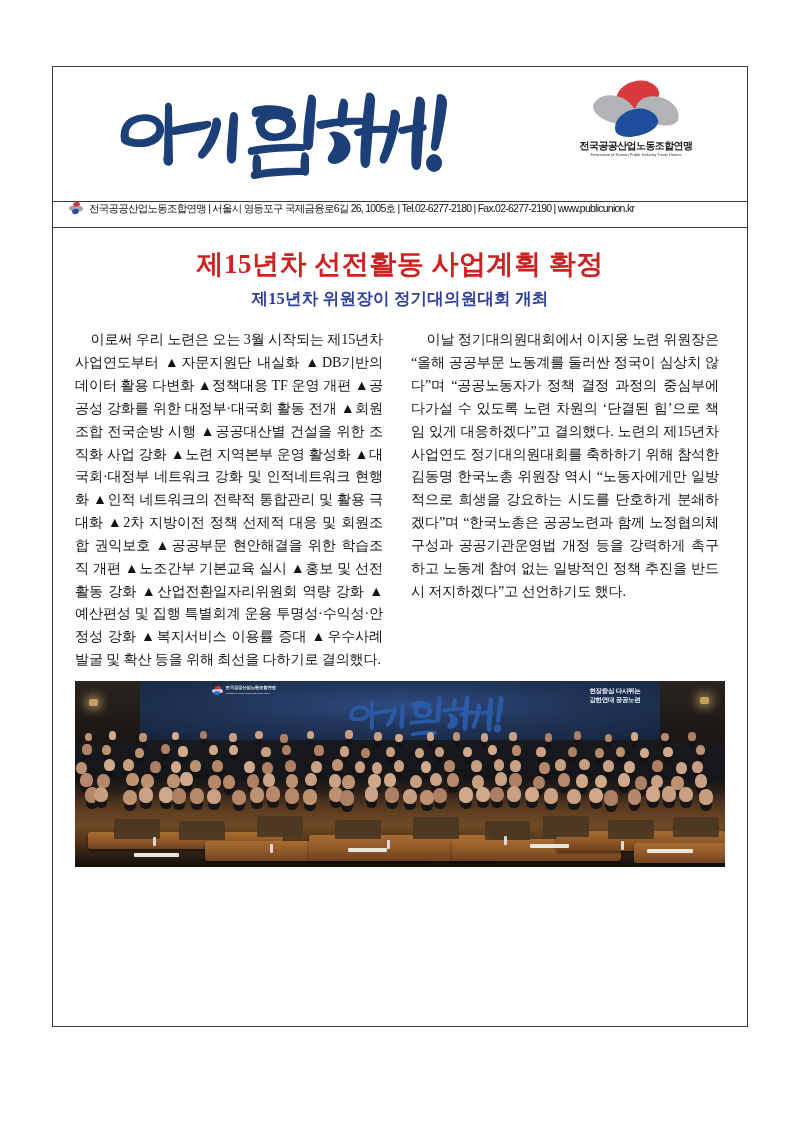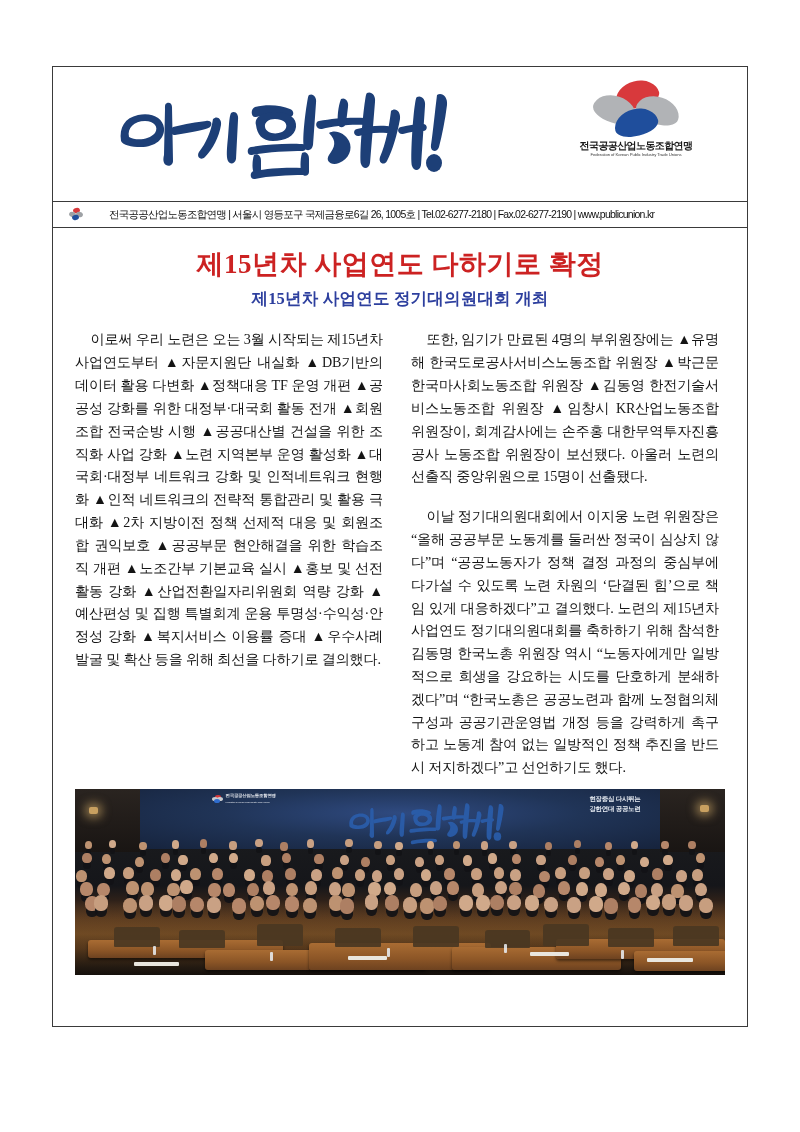--- a/index.html
+++ b/index.html
@@ -96,24 +96,23 @@
     letter-spacing: -0.9px;
     color: #111;
     white-space: nowrap;
   }
 
   
   .address-strip {
     height: 26px;
     border-bottom: 1.5px solid #3a3a3a;
     display: flex;
-    align-items: center;
+    align-items: flex-start;
     padding-left: 16px;
     box-sizing: border-box;
-    gap: 20px;
   }
   .mini-logo {
     width: 13px;
     height: 13px;
     position: relative;
     margin-right: 7px;
     flex: 0 0 auto;
   }
   .mini-logo i {
     position: absolute;
@@ -366,30 +365,29 @@
     <span class="mini-logo">
       <i class="t"></i>
         <i class="l"></i>
         <i class="r"></i>
         <i class="b"></i>
     </span>
     <span class="address-text">전국공공산업노동조합연맹 | 서울시 영등포구 국제금융로6길 26, 1005호 | Tel.02-6277-2180 | Fax.02-6277-2190 | www.publicunion.kr</span>
   </div>
 
   <div class="headline-wrap">
-    <div class="headline">제15년차 사업연도 다하기로 확정</div>
-    <div class="subheadline">제15년차 사업연도 정기대의원대회 개최</div>
+    <div class="headline">제15년차 선전활동 사업계획 확정</div>
+    <div class="subheadline">제15년차 위원장이 정기대의원대회 개최</div>
   </div>
 
   <div class="article">
     <div class="col">
       <p>이로써 우리 노련은 오는 3월 시작되는 제15년차 사업연도부터 ▲자문지원단 내실화 ▲DB기반의 데이터 활용 다변화 ▲정책대응 TF 운영 개편 ▲공공성 강화를 위한 대정부·대국회 활동 전개 ▲회원조합 전국순방 시행 ▲공공대산별 건설을 위한 조직화 사업 강화 ▲노련 지역본부 운영 활성화 ▲대국회·대정부 네트워크 강화 및 인적네트워크 현행화 ▲인적 네트워크의 전략적 통합관리 및 활용 극대화 ▲2차 지방이전 정책 선제적 대응 및 회원조합 권익보호 ▲공공부문 현안해결을 위한 학습조직 개편 ▲노조간부 기본교육 실시 ▲홍보 및 선전활동 강화 ▲산업전환일자리위원회 역량 강화 ▲예산편성 및 집행 특별회계 운용 투명성·수익성·안정성 강화 ▲복지서비스 이용률 증대 ▲우수사례 발굴 및 확산 등을 위해 최선을 다하기로 결의했다.</p>
     </div>
     <div class="col">
-      <p>또한, 임기가 만료된 4명의 부위원장에는 ▲유명해 한국도로공사서비스노동조합 위원장 ▲박근문 한국마사회노동조합 위원장 ▲김동영 한전기술서비스노동조합 위원장 ▲임창시 KR산업노동조합 위원장이, 회계감사에는 손주홍 대한무역투자진흥공사 노동조합 위원장이 보선됐다. 아울러 노련의 선출직 중앙위원으로 15명이 선출됐다.</p>
       <p>이날 정기대의원대회에서 이지웅 노련 위원장은 “올해 공공부문 노동계를 둘러싼 정국이 심상치 않다”며 “공공노동자가 정책 결정 과정의 중심부에 다가설 수 있도록 노련 차원의 ‘단결된 힘’으로 책임 있게 대응하겠다”고 결의했다. 노련의 제15년차 사업연도 정기대의원대회를 축하하기 위해 참석한 김동명 한국노총 위원장 역시 “노동자에게만 일방적으로 희생을 강요하는 시도를 단호하게 분쇄하겠다”며 “한국노총은 공공노련과 함께 노정협의체 구성과 공공기관운영법 개정 등을 강력하게 촉구하고 노동계 참여 없는 일방적인 정책 추진을 반드시 저지하겠다”고 선언하기도 했다.</p>
     </div>
   </div>
 
   <div class="photo-wrap" aria-label="정기대의원대회 단체 기념사진">
     <div class="photo"></div>
     <div class="photo-backdrop"></div>
     <div class="photo-wall-l"></div>
     <div class="photo-wall-r"></div>
     <span class="sconce l"></span>

